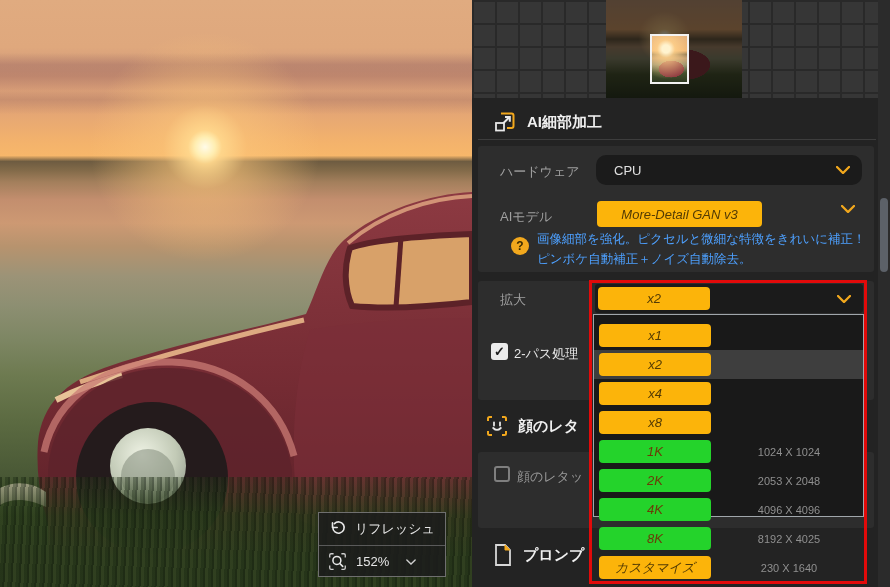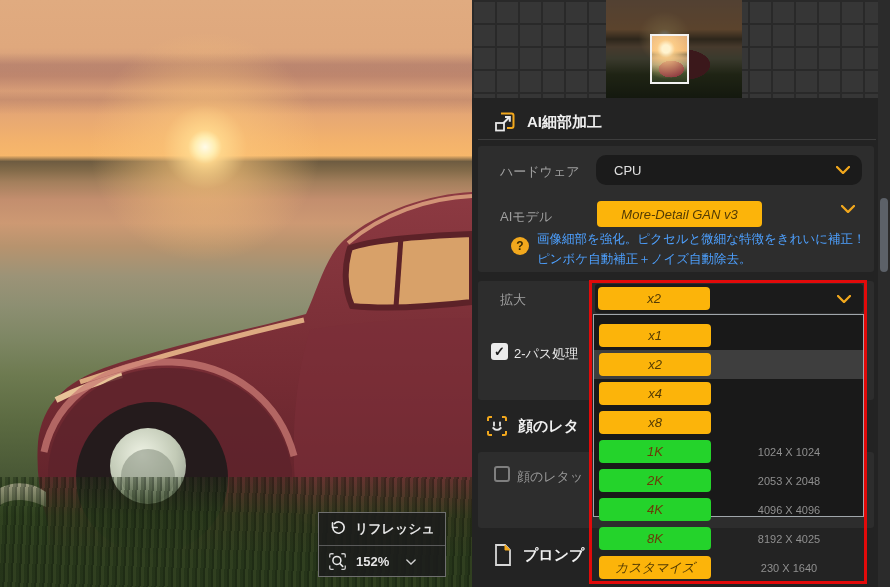--- a/index.html
+++ b/index.html
@@ -14,21 +14,20 @@
     position:absolute; left:0; top:0; width:472px; height:587px; overflow:hidden;
     background:
       radial-gradient(circle at 205px 147px, #fffbe8 0px, #ffeeb2 10px, rgba(255,215,140,.95) 17px, rgba(252,198,122,.55) 42px, rgba(250,190,120,0) 115px),
       linear-gradient(180deg, rgba(0,0,0,0) 0%, rgba(0,0,0,0) 9%, rgba(150,100,95,.40) 11%, rgba(168,112,98,.48) 13%, rgba(0,0,0,0) 15.5%, rgba(160,108,98,.32) 17%, rgba(0,0,0,0) 19.5%),
       linear-gradient(180deg,
         #e0ab80 0%, #dfa87d 8%, #d29a79 12%, #d89d76 16%, #e7a873 20%, #f3b26c 24%, #f7b76a 26.5%,
         #6e5c41 27.5%, #826a49 29%, #a37f5c 31%,
         #c38e6e 34%, #cd9973 38%, #b7936e 42%,
         #9c9377 47%, #8d8f72 52%, #7d8663 58%,
         #6d7a50 64%, #5b6a41 72%, #475634 82%, #3a4829 92%, #333f24 100%);
-    font-weight: bold;
   }
   .car-svg { position:absolute; left:0; top:0; }
   .grass {
     position:absolute; left:0; bottom:0; width:472px; height:110px;
     background:
       repeating-linear-gradient(93deg, rgba(18,30,12,.50) 0 2px, rgba(62,82,38,.22) 2px 5px, rgba(30,46,20,.45) 5px 8px),
       linear-gradient(180deg, rgba(46,66,30,0) 0%, rgba(40,58,26,.80) 35%, #2c3a1e 75%);
   }
   
   .viewer-overlay {

